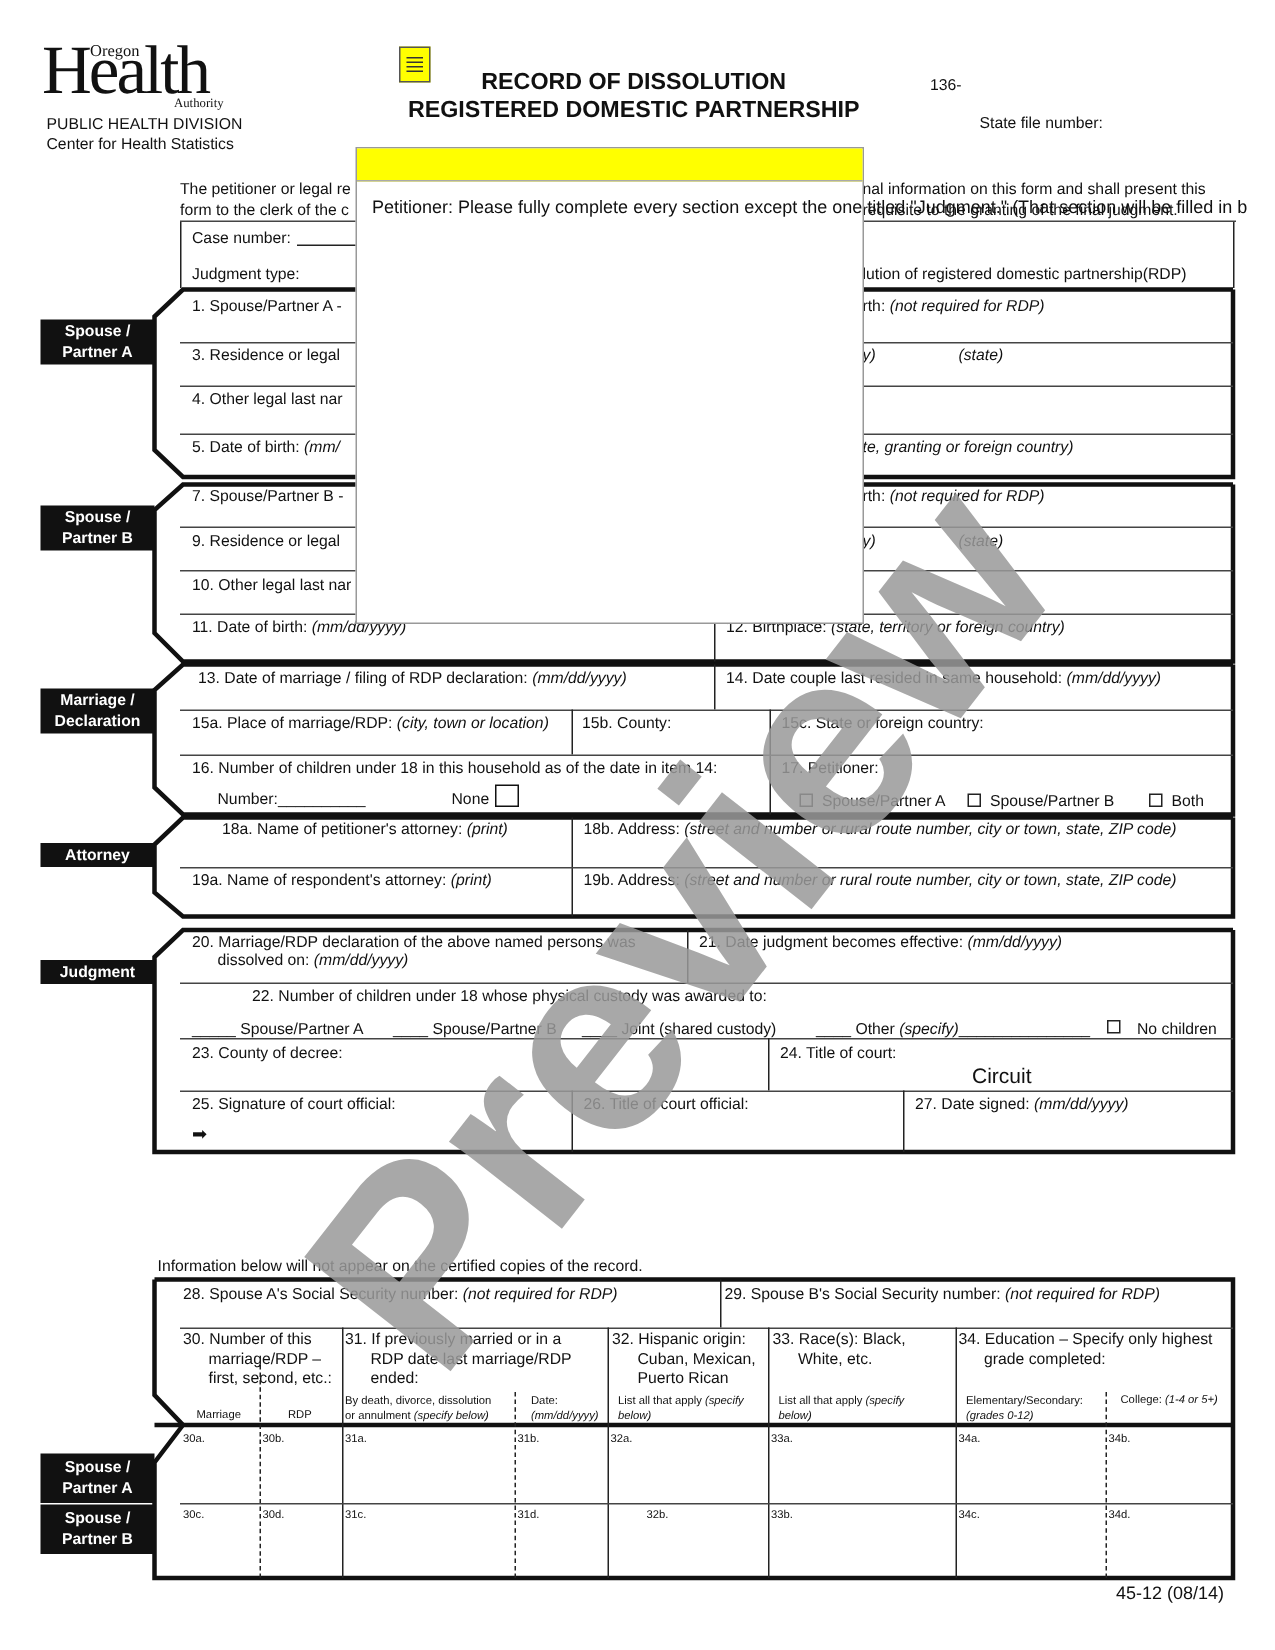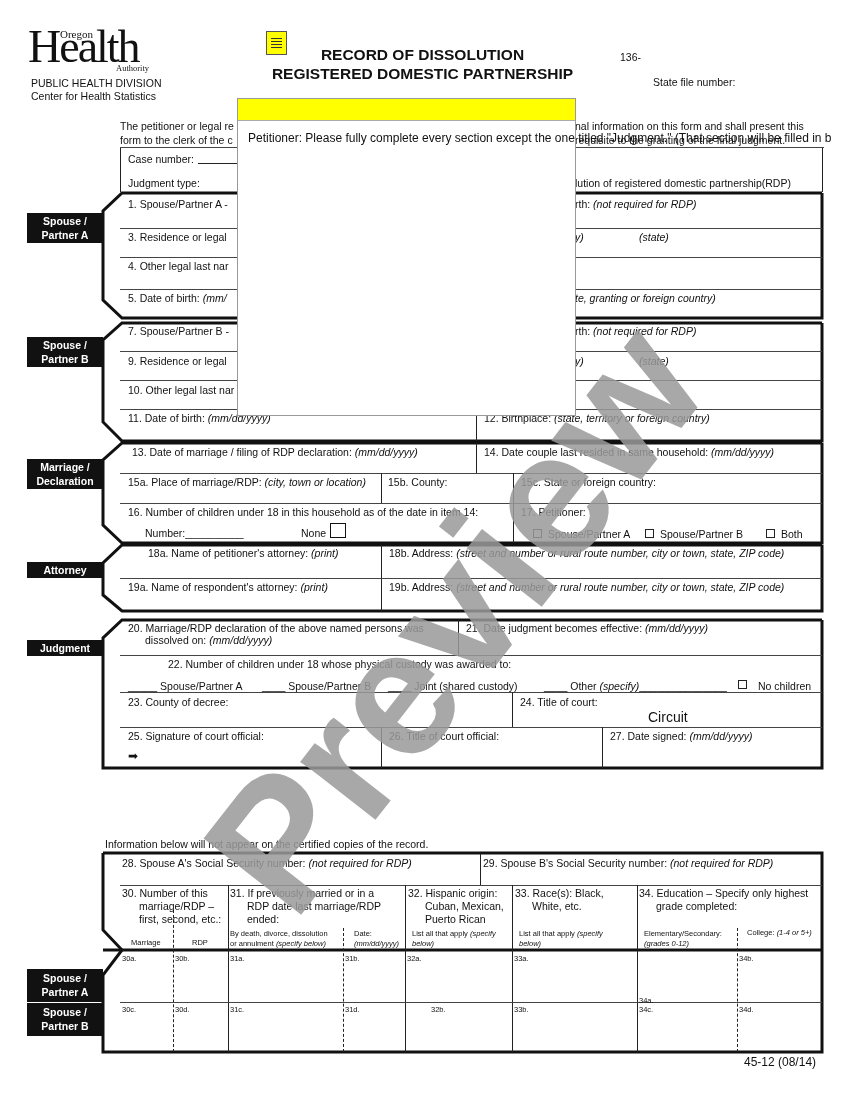--- a/index.html
+++ b/index.html
@@ -232,21 +232,21 @@
   <div class="i">(grades 0-12)</div>
 </div>
 <div class="t small" style="left:747px;top:929px;"><span>College:</span> <i>(1-4 or 5+)</i></div>
 
 <div class="cellno" style="left:122px;top:954px;">30a.</div>
 <div class="cellno" style="left:175px;top:954px;">30b.</div>
 <div class="cellno" style="left:230px;top:954px;">31a.</div>
 <div class="cellno" style="left:345px;top:954px;">31b.</div>
 <div class="cellno" style="left:407px;top:954px;">32a.</div>
 <div class="cellno" style="left:514px;top:954px;">33a.</div>
-<div class="cellno" style="left:639px;top:996px;">34a.</div>
+<div class="cellno" style="left:639px;top:954px;">34a.</div>
 <div class="cellno" style="left:739px;top:954px;">34b.</div>
 
 <div class="cellno" style="left:122px;top:1005px;">30c.</div>
 <div class="cellno" style="left:175px;top:1005px;">30d.</div>
 <div class="cellno" style="left:230px;top:1005px;">31c.</div>
 <div class="cellno" style="left:345px;top:1005px;">31d.</div>
 <div class="cellno" style="left:431px;top:1005px;">32b.</div>
 <div class="cellno" style="left:514px;top:1005px;">33b.</div>
 <div class="cellno" style="left:639px;top:1005px;">34c.</div>
 <div class="cellno" style="left:739px;top:1005px;">34d.</div>

